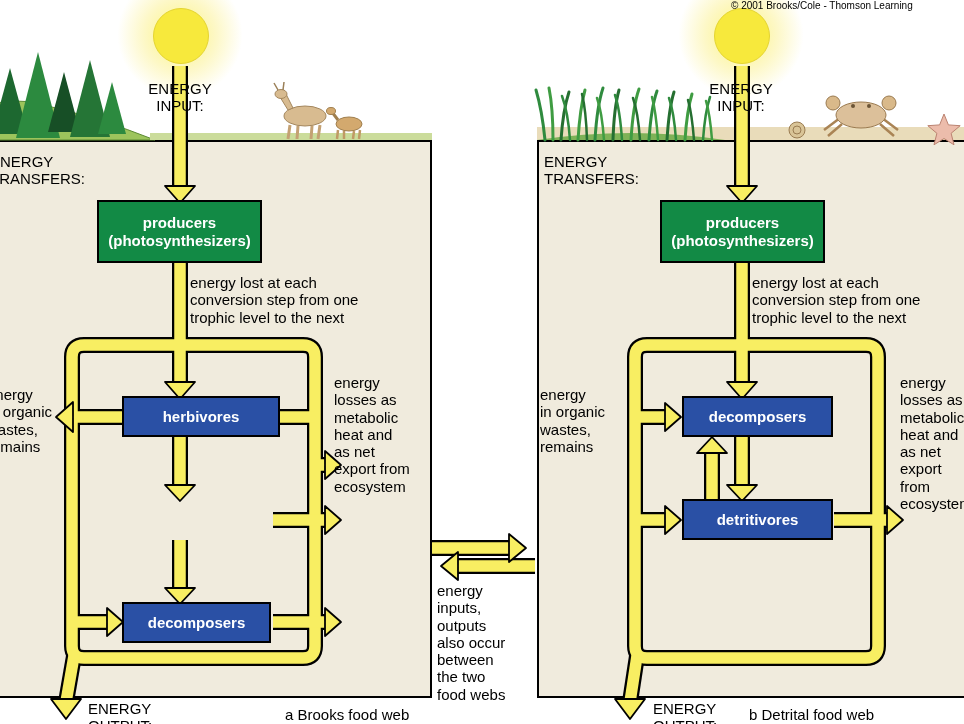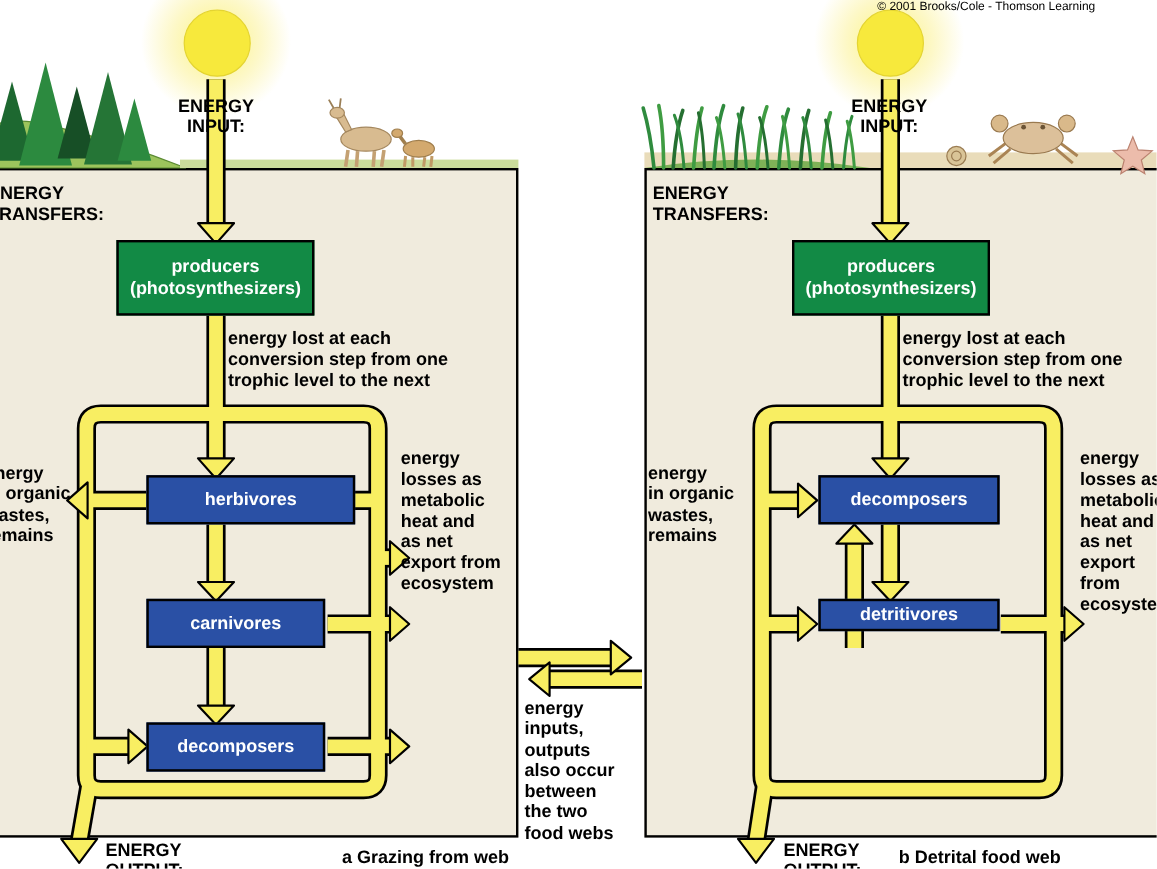--- a/index.html
+++ b/index.html
@@ -19,21 +19,21 @@
   svg.abs{position:absolute;left:0;top:0;pointer-events:none;}
   #landscape{z-index:2;}
   #arrows{z-index:3;}
   .sun{position:absolute;z-index:2;width:130px;height:130px;}
   .sun-glow{position:absolute;left:0;top:0;width:130px;height:130px;border-radius:50%;
     background:radial-gradient(circle,#fcf37f 0%,#fdf8c8 40%,rgba(255,252,230,0) 68%);}
   .sun-core{position:absolute;left:38px;top:38px;width:54px;height:54px;border-radius:50%;
     background:#f7e93c;border:1px solid #e4d431;}
   #sun-left{left:115px;top:-30px;}
   #sun-right{left:676px;top:-30px;}
-  .lbl{position:absolute;z-index:4;font-weight:bold;font-size:15px;line-height:1.15;white-space:pre-line;}
+  .lbl{position:absolute;z-index:4;font-weight:normal;font-size:15px;line-height:1.15;white-space:pre-line;}
   .center{text-align:center;}
   .box{position:absolute;z-index:4;display:flex;align-items:center;justify-content:center;text-align:center;
     color:#fff;font-weight:bold;font-size:15px;line-height:1.2;border:2px solid #000;
     white-space:pre-line;box-sizing:border-box;}
   .green{background:var(--producers_green);}
   .blue{background:var(--consumers_blue);}
   #copyright{position:absolute;left:731px;top:0;z-index:4;font-size:10px;white-space:nowrap;}
   .under{fill:none;stroke:#000;stroke-width:16;stroke-linejoin:round;stroke-linecap:butt;}
   .over{fill:none;stroke:var(--arrow);stroke-width:11.5;stroke-linejoin:round;stroke-linecap:butt;}
   .ah{fill:var(--arrow);stroke:#000;stroke-width:1.8;stroke-linejoin:round;}
@@ -210,26 +210,25 @@
 in organic
 wastes,
 remains</div>
   <div class="lbl" style="left:334px;top:374px">energy
 losses as
 metabolic
 heat and
 as net
 export from
 ecosystem</div>
-  <div class="box blue" style="left:122px;top:396px;width:174px;height:41px">herbivores</div>
-  <div class="box blue" style="left:122px;top:499px;width:149px;height:41px">carnivores</div>
+  <div class="box blue" style="left:122px;top:396px;width:158px;height:41px">herbivores</div>
   <div class="box blue" style="left:122px;top:602px;width:149px;height:41px">decomposers</div>
   <div class="lbl" style="left:88px;top:700px">ENERGY
 OUTPUT:</div>
-  <div class="lbl" style="left:285px;top:706px">a Grazing from web</div>
+  <div class="lbl" style="left:285px;top:706px">a Brooks food web</div>
 
   <div class="lbl center" style="left:686px;top:80px;width:110px">ENERGY
 INPUT:</div>
   <div class="lbl" style="left:544px;top:153px">ENERGY
 TRANSFERS:</div>
   <div class="box green" style="left:660px;top:200px;width:165px;height:63px">producers
 (photosynthesizers)</div>
   <div class="lbl" style="left:752px;top:274px">energy lost at each
 conversion step from one
 trophic level to the next</div>
@@ -239,21 +238,21 @@
 remains</div>
   <div class="lbl" style="left:900px;top:374px">energy
 losses as
 metabolic
 heat and
 as net
 export
 from
 ecosystem</div>
   <div class="box blue" style="left:682px;top:396px;width:151px;height:41px">decomposers</div>
-  <div class="box blue" style="left:682px;top:499px;width:151px;height:27px">detritivores</div>
+  <div class="box blue" style="left:682px;top:499px;width:151px;height:41px">detritivores</div>
   <div class="lbl" style="left:653px;top:700px">ENERGY
 OUTPUT:</div>
   <div class="lbl" style="left:749px;top:706px">b Detrital food web</div>
 
   <div class="lbl" style="left:437px;top:582px;width:100px">energy
 inputs,
 outputs
 also occur
 between
 the two

